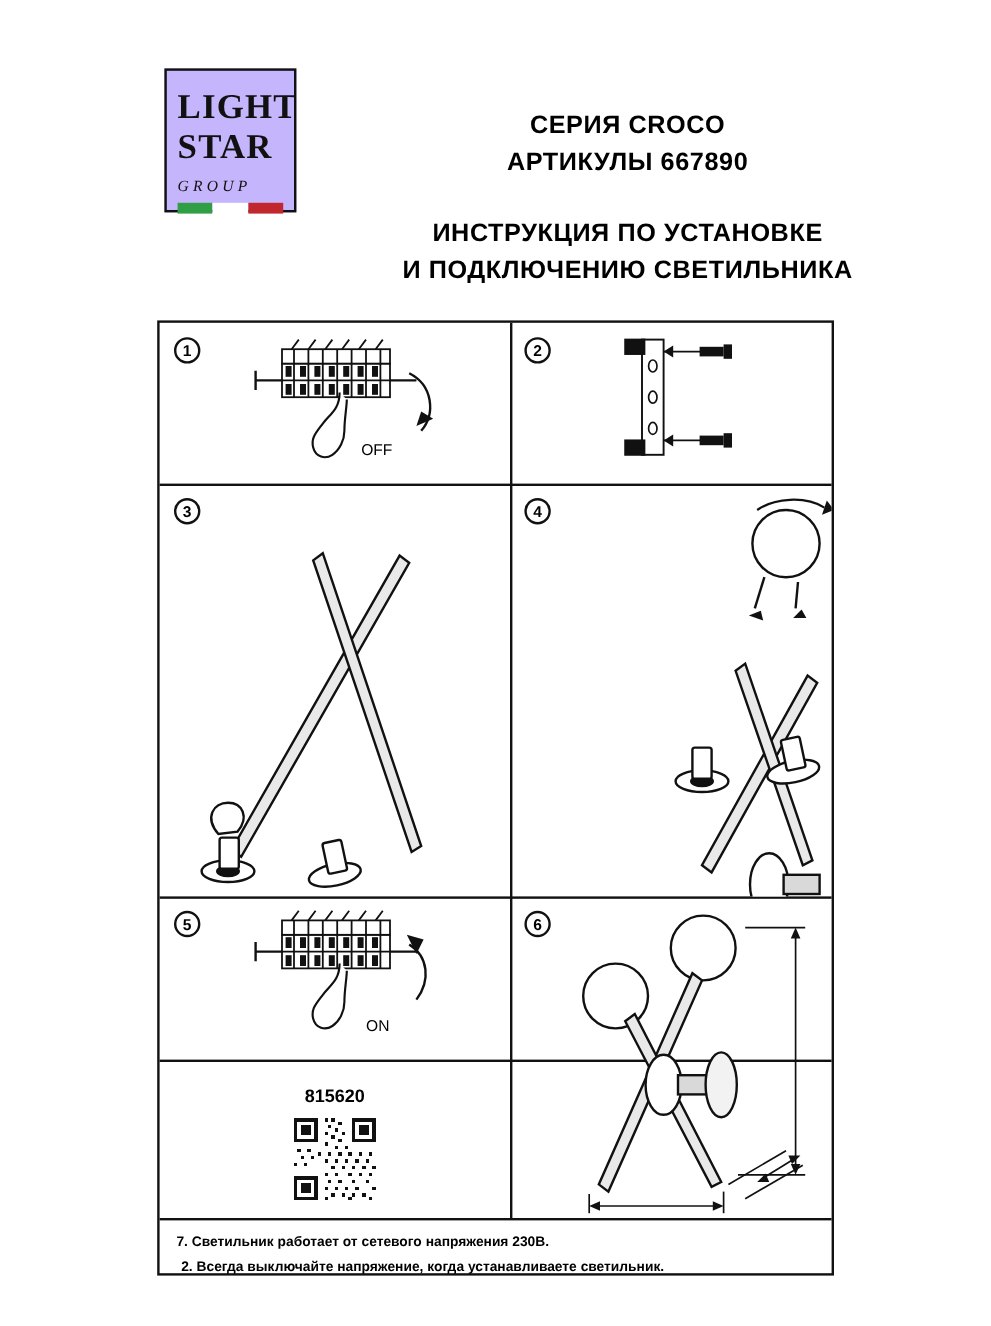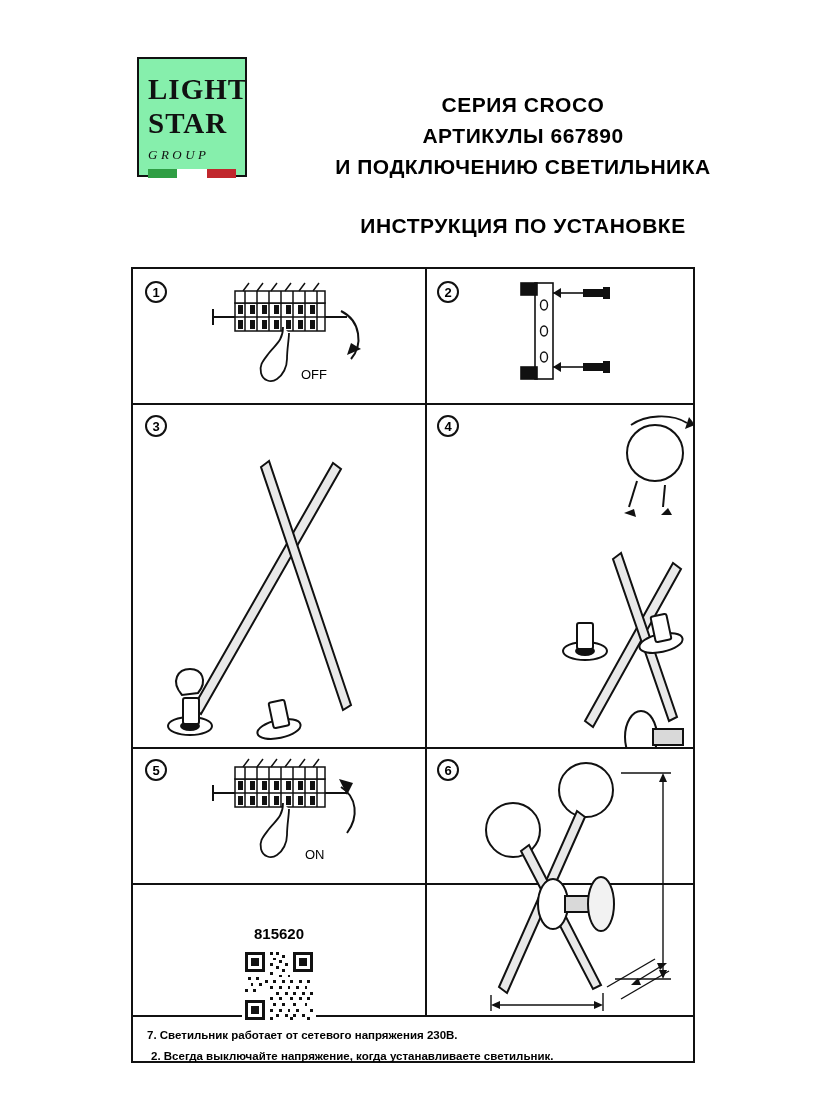--- a/index.html
+++ b/index.html
@@ -26,21 +26,21 @@
     width: 826px;
     height: 230px;
   }
   .logo-box {
     position: absolute;
     left: 137px;
     top: 57px;
     width: 110px;
     height: 120px;
     border: 2px solid #111;
-    background: #86efac;
+    background: #c4b5fd;
     box-sizing: border-box;
   }
   .logo-word {
     position: absolute;
     left: 9px;
     font-family: "Liberation Serif", serif;
     font-weight: bold;
     font-size: 29px;
     letter-spacing: 1px;
     color: #111;
@@ -162,22 +162,22 @@
       <div class="flag">
         <span class="g"></span>
           <span class="w"></span>
           <span class="r"></span>
       </div>
     </div>
 
     <div class="head-lines">
       <div class="head-title">СЕРИЯ CROCO</div>
       <div class="head-title">АРТИКУЛЫ 667890</div>
+      <div class="head-sub">ИНСТРУКЦИЯ ПО УСТАНОВКЕ</div>
       <div class="head-sub" style="margin-top:0">И ПОДКЛЮЧЕНИЮ СВЕТИЛЬНИКА</div>
-      <div class="head-sub">ИНСТРУКЦИЯ ПО УСТАНОВКЕ</div>
     </div>
   </div>
 
   <div class="frame">
 
     <div class="hline" style="top: 134px;"></div>
     <div class="hline" style="top: 478px;"></div>
     <div class="hline" style="top: 614px;"></div>
     <div class="hline" style="top: 746px;"></div>
     <div class="vline" style="left: 292px; top: 0; height: 746px;"></div>
@@ -456,21 +456,21 @@
           <line x1="182" y1="240" x2="230" y2="212"></line>
           <line x1="196" y1="252" x2="244" y2="224"></line>
           <line x1="238" y1="218" x2="212" y2="234"></line>
           <path d="M242 216 l-10 0 l3 7 z" fill="#111" stroke="none"></path>
           <path d="M206 238 l10 0 l-3 -7 z" fill="#111" stroke="none"></path>
         </g>
       </svg>
 
     </div>
 
-    <div class="cell" style="left:0; top:614px; width:292px; height:132px;margin-top:20px;">
+    <div class="cell" style="left:0; top:614px; width:292px; height:132px;">
       <div class="code-text" style="top:22px;">815620</div>
       <div class="qr" style="top:46px;">
         <svg width="78" height="74" viewBox="0 0 26 26" shape-rendering="crispEdges">
           <rect width="26" height="26" fill="#fff"></rect>
           <g fill="#111">
             <rect x="1" y="1" width="7" height="1"></rect>
               <rect x="1" y="7" width="7" height="1"></rect>
             <rect x="1" y="1" width="1" height="7"></rect>
               <rect x="7" y="1" width="1" height="7"></rect>
             <rect x="3" y="3" width="3" height="3"></rect>

